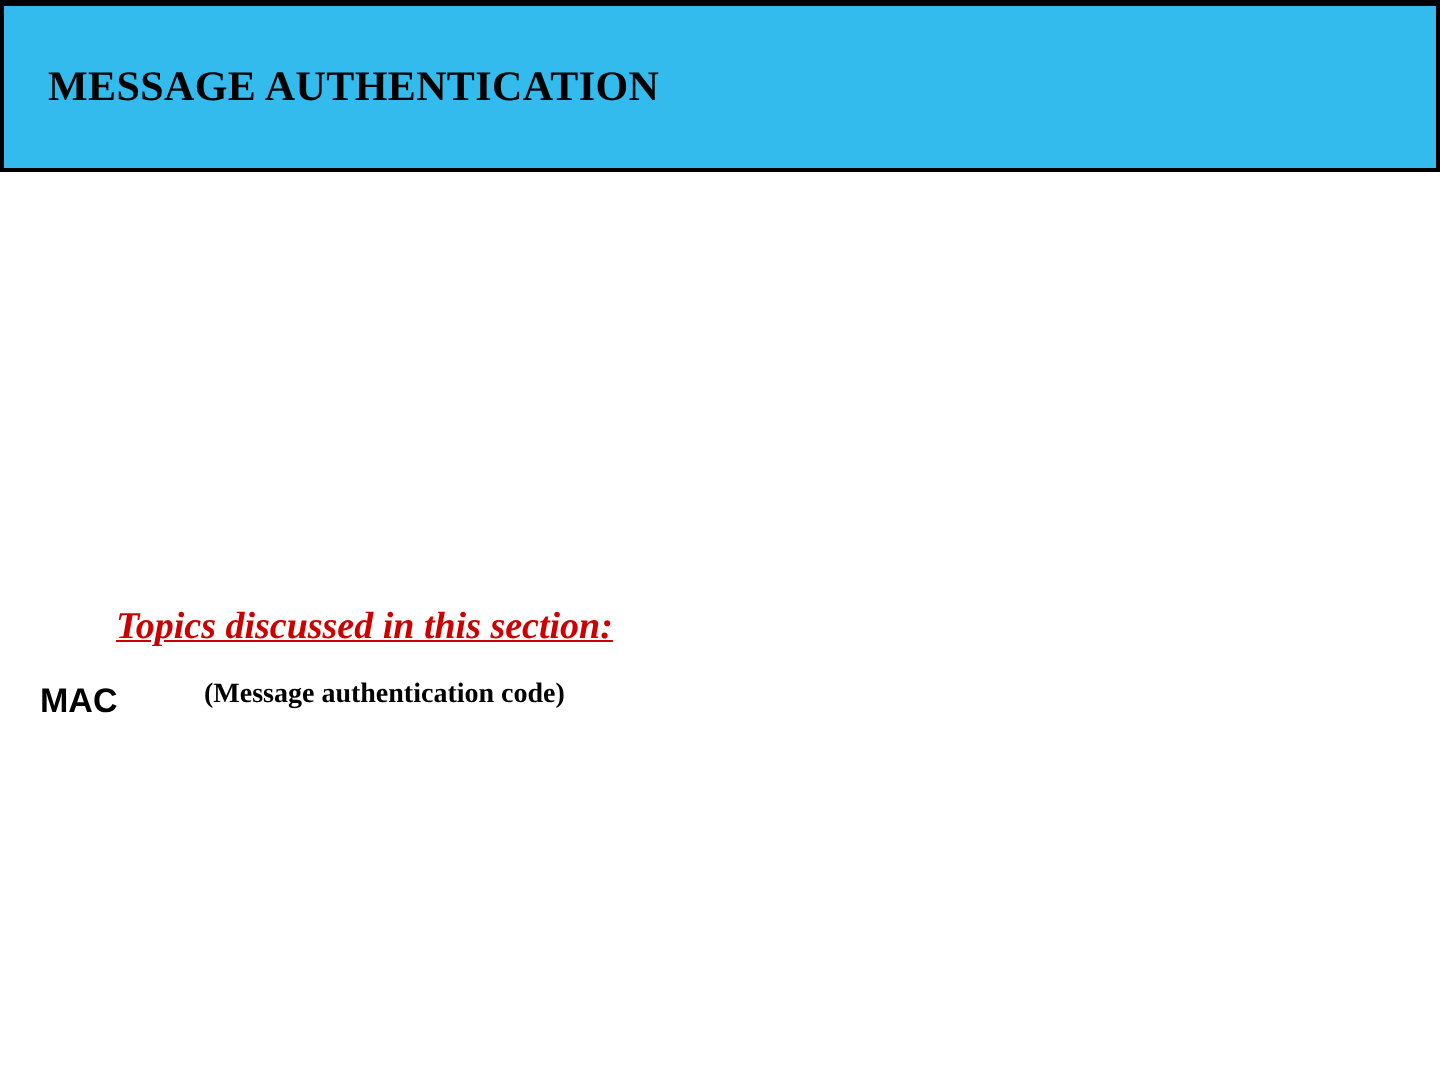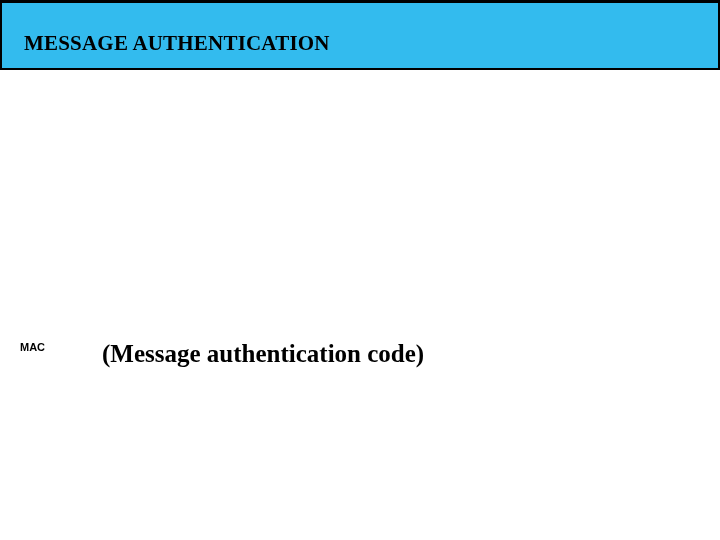--- a/index.html
+++ b/index.html
@@ -8,21 +8,21 @@
     width: 720px;
     height: 540px;
     position: relative;
     background: #ffffff;
   }
   .title-box {
     position: absolute;
     top: 0;
     left: 0;
     right: 0;
-    height: 70px;
+    height: 86px;
     background: #33bbee;
     border: 2px solid #000000;
     border-top: 3px solid #000000;
   }
   .title-text {
     position: absolute;
     top: 28px;
     left: 22px;
     font-size: 21px;
     font-weight: bold;
@@ -48,39 +48,40 @@
     font-weight: bold;
     font-style: italic;
     color: #cc0000;
     text-decoration: underline;
     text-decoration-color: #cc0000;
   }
   .mac-label {
     position: absolute;
     top: 341px;
     left: 20px;
-    font-size: 11px;
+    font-size: 17px;
     font-weight: bold;
     color: #000000;
     font-family: Arial, Helvetica, sans-serif;
   }
   .mac-desc {
     position: absolute;
     top: 340px;
     left: 102px;
-    font-size: 25px;
+    font-size: 14px;
     font-weight: bold;
     color: #000000;
   }
 </style>
 </head>
 <body>
 
 <div class="slide">
   <div class="title-box">
     <div class="title-text">MESSAGE AUTHENTICATION</div>
   </div>
 
 
+  <div class="topics-heading">Topics discussed in this section:</div>
 
   <div class="mac-label">MAC</div>
   <div class="mac-desc">(Message authentication code)</div>
 </div>
 
 </body></html>

